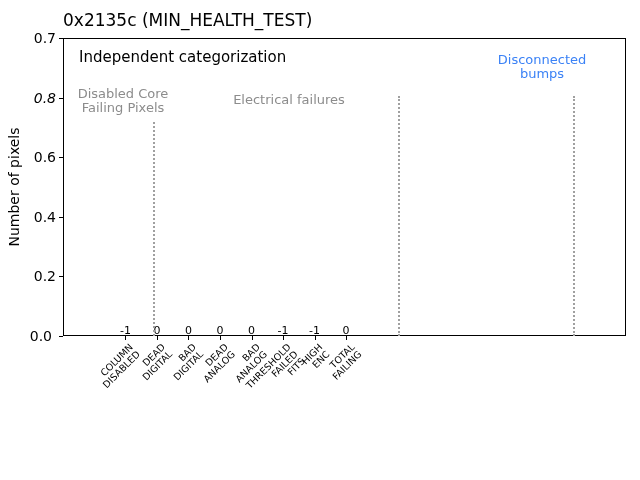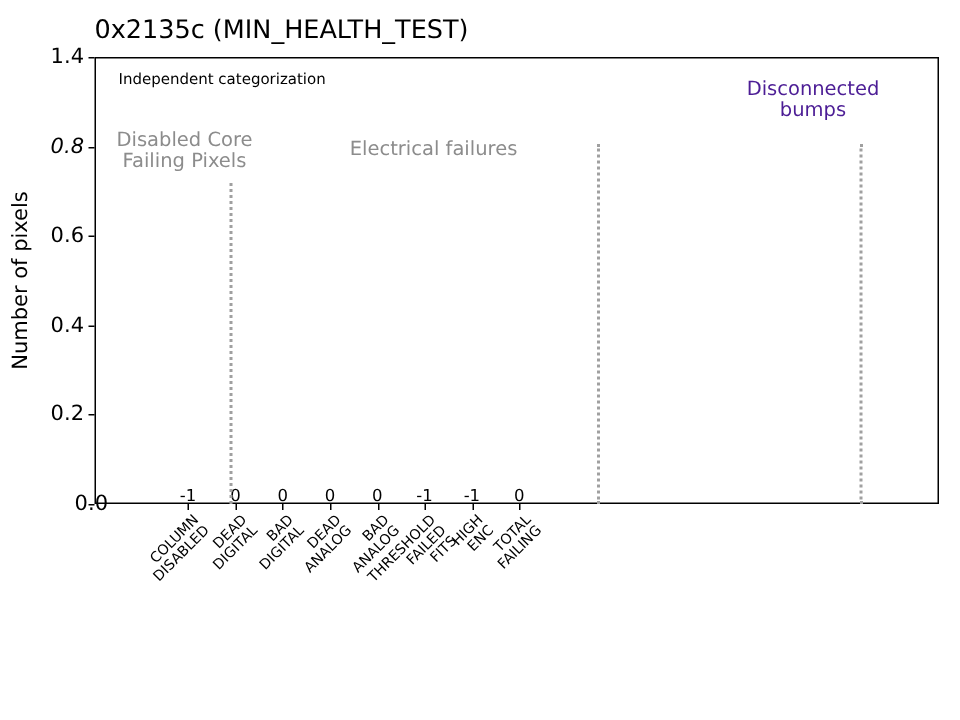--- a/index.html
+++ b/index.html
@@ -47,44 +47,44 @@
   .section-line{
     position:absolute; width:0;
     border-left:2px dotted #a0a0a0;
   }
   .section-label{
     position:absolute; font-size:13px; line-height:14px;
     color:#8c8c8c; text-align:center; white-space:pre;
     transform:translateX(-50%);
   }
   .annot{
-    position:absolute; left:79px; font-size:10px; color:#000; white-space:nowrap;
+    position:absolute; left:79px; font-size:15px; color:#000; white-space:nowrap;
   }
 </style>
 </head>
 <body>
 
 <div class="fig">
   <div class="title">0x2135c (MIN_HEALTH_TEST)</div>
   <div class="ylabel">Number of pixels</div>
   <div class="plot-box"></div>
   <div class="annot" style="top:48px;">Independent categorization</div>
   <div id="dynamic">
       <div class="ytick-mark" style="left: 59px; top: 336px;"></div>
-      <div class="ytick-label" style="left: 32px; top: 336px;">0.0</div>
+      <div class="ytick-label" style="left: 12px; top: 336px;">0.0</div>
       <div class="ytick-mark" style="left: 59px; top: 276.4px;"></div>
       <div class="ytick-label" style="left: 16px; top: 276.4px;">0.2</div>
       <div class="ytick-mark" style="left: 59px; top: 216.8px;"></div>
       <div class="ytick-label" style="left: 16px; top: 216.8px;">0.4</div>
       <div class="ytick-mark" style="left: 59px; top: 157.2px;"></div>
       <div class="ytick-label" style="left: 16px; top: 157.2px;">0.6</div>
       <div class="ytick-mark" style="left: 59px; top: 97.6px;"></div>
       <div class="ytick-label" style="left: 16px; top: 97.6px; font-style: italic;">0.8</div>
       <div class="ytick-mark" style="left: 59px; top: 38px;"></div>
-      <div class="ytick-label" style="left: 16px; top: 38px;">1.4</div>
+      <div class="ytick-label" style="left: 16px; top: 38px;">0.7</div>
       <div class="xtick-mark" style="left: 125.4px; top: 336px;"></div>
       <div class="xtick-label" style="right: 511.6px; top: 342px;">COLUMN
 DISABLED</div>
       <div class="bar-value" style="left: 125.4px; top: 324px;">-1</div>
       <div class="xtick-mark" style="left: 156.93px; top: 336px;"></div>
       <div class="xtick-label" style="right: 480.07px; top: 342px;">DEAD
 DIGITAL</div>
       <div class="bar-value" style="left: 156.93px; top: 324px;">0</div>
       <div class="xtick-mark" style="left: 188.46px; top: 336px;"></div>
       <div class="xtick-label" style="right: 448.54px; top: 342px;">BAD
@@ -110,16 +110,16 @@
       <div class="xtick-mark" style="left: 346.11px; top: 336px;"></div>
       <div class="xtick-label" style="right: 290.89px; top: 342px;">TOTAL
 FAILING</div>
       <div class="bar-value" style="left: 346.11px; top: 324px;">0</div>
       <div class="section-line" style="left: 153px; top: 122px; height: 214px; border-left-color: rgb(160, 160, 160);"></div>
       <div class="section-label" style="left: 123px; top: 87px; color: rgb(140, 140, 140);">Disabled Core
 Failing Pixels</div>
       <div class="section-line" style="left: 398px; top: 96px; height: 240px; border-left-color: rgb(160, 160, 160);"></div>
       <div class="section-label" style="left: 289px; top: 93px; color: rgb(140, 140, 140);">Electrical failures</div>
       <div class="section-line" style="left: 573px; top: 96px; height: 240px; border-left-color: rgb(160, 160, 160);"></div>
-      <div class="section-label" style="left: 542px; top: 53px; color: #4c1d95; text-align: center;">Disconnected
+      <div class="section-label" style="left: 542px; top: 53px; color: #3b82f6; text-align: center;">Disconnected
 bumps</div>
     </div>
 </div>
 
 </body></html>

